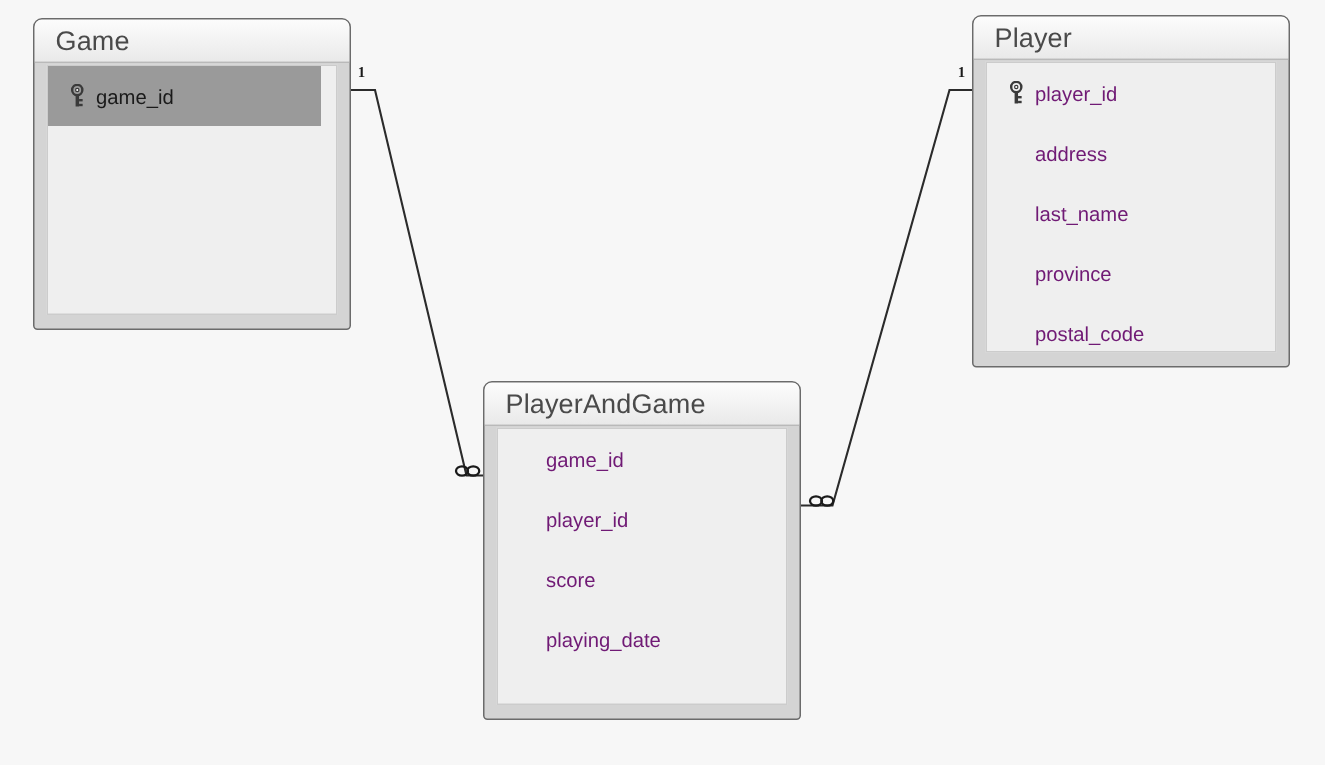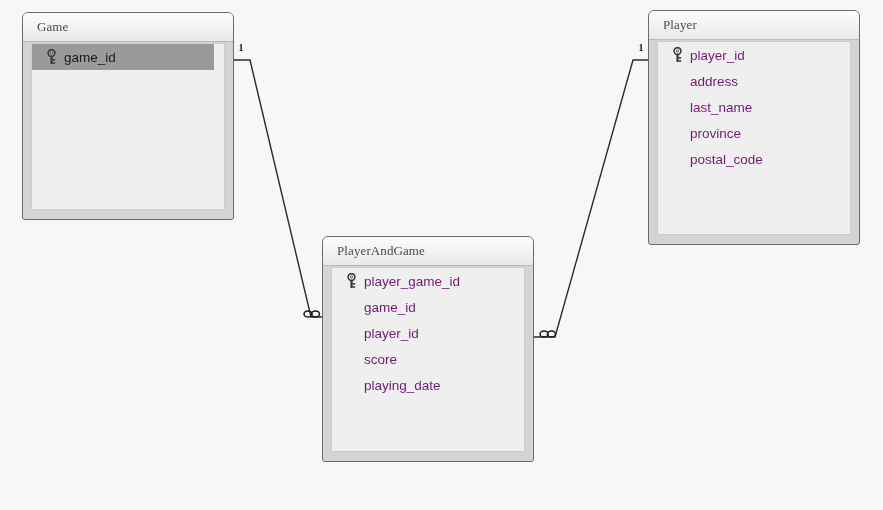--- a/index.html
+++ b/index.html
@@ -35,40 +35,39 @@
     box-sizing: border-box;
     height: 29px;
     background: linear-gradient(to bottom, #fcfcfc 0%, #f2f2f2 55%, #e9e9e9 100%);
     border-radius: 5px 5px 0 0;
     border-bottom: 1px solid #b9b9b9;
     display: flex;
     align-items: center;
     padding-left: 14px;
   }
   .entity-title {
-    font-size: 13px;
+    font-size: 18px;
     color: #4a4a4a;
     letter-spacing: 0.1px;
     white-space: nowrap;
-    font-family: Liberation Serif, serif;
   }
   .entity-body {
     box-sizing: border-box;
     position: absolute;
     left: 8px;
     right: 8px;
     top: 30px;
     bottom: 9px;
     background: #efefef;
     border: 1px solid #cccccc;
     overflow: hidden;
   }
   .field-row {
     box-sizing: border-box;
-    height: 26px;
+    height: 40px;
     display: flex;
     align-items: center;
     padding-left: 10px;
     white-space: nowrap;
   }
   .field-row.selected {
     background: #9a9a9a;
     margin-right: 10px;
   }
   .field-icon {
@@ -186,38 +185,26 @@
           <div class="field-row">
             <span class="field-icon blank"></span>
             <span class="field-label">province</span>
           </div>
           <div class="field-row">
             <span class="field-icon blank"></span>
             <span class="field-label">postal_code</span>
           </div>
         </div>
       </div>
-      <div class="entity" style="left: 322px; top: 236px; width: 212px; height: 226px;">
+      <div class="entity" style="left: 322px; top: 254px; width: 212px; height: 226px;">
         <div class="entity-header">
           <span class="entity-title">PlayerAndGame</span>
         </div>
         <div class="entity-body">
           <div class="field-row">
-            <span class="field-icon">
-              <svg width="13" height="16" viewBox="0 0 13 16">
-                <circle cx="6.5" cy="4" r="3.4" fill="none" stroke="#3a3a3a" stroke-width="1.6"></circle>
-                <circle cx="6.5" cy="4" r="1.1" fill="#ffffff" stroke="#3a3a3a" stroke-width="0.8"></circle>
-                <rect x="5.4" y="7" width="2.3" height="8" fill="#3a3a3a"></rect>
-                <rect x="7.7" y="10" width="2.4" height="1.6" fill="#3a3a3a"></rect>
-                <rect x="7.7" y="13.2" width="2.4" height="1.6" fill="#3a3a3a"></rect>
-              </svg>
-            </span>
-            <span class="field-label">player_game_id</span>
-          </div>
-          <div class="field-row">
             <span class="field-icon blank"></span>
             <span class="field-label">game_id</span>
           </div>
           <div class="field-row">
             <span class="field-icon blank"></span>
             <span class="field-label">player_id</span>
           </div>
           <div class="field-row">
             <span class="field-icon blank"></span>
             <span class="field-label">score</span>

